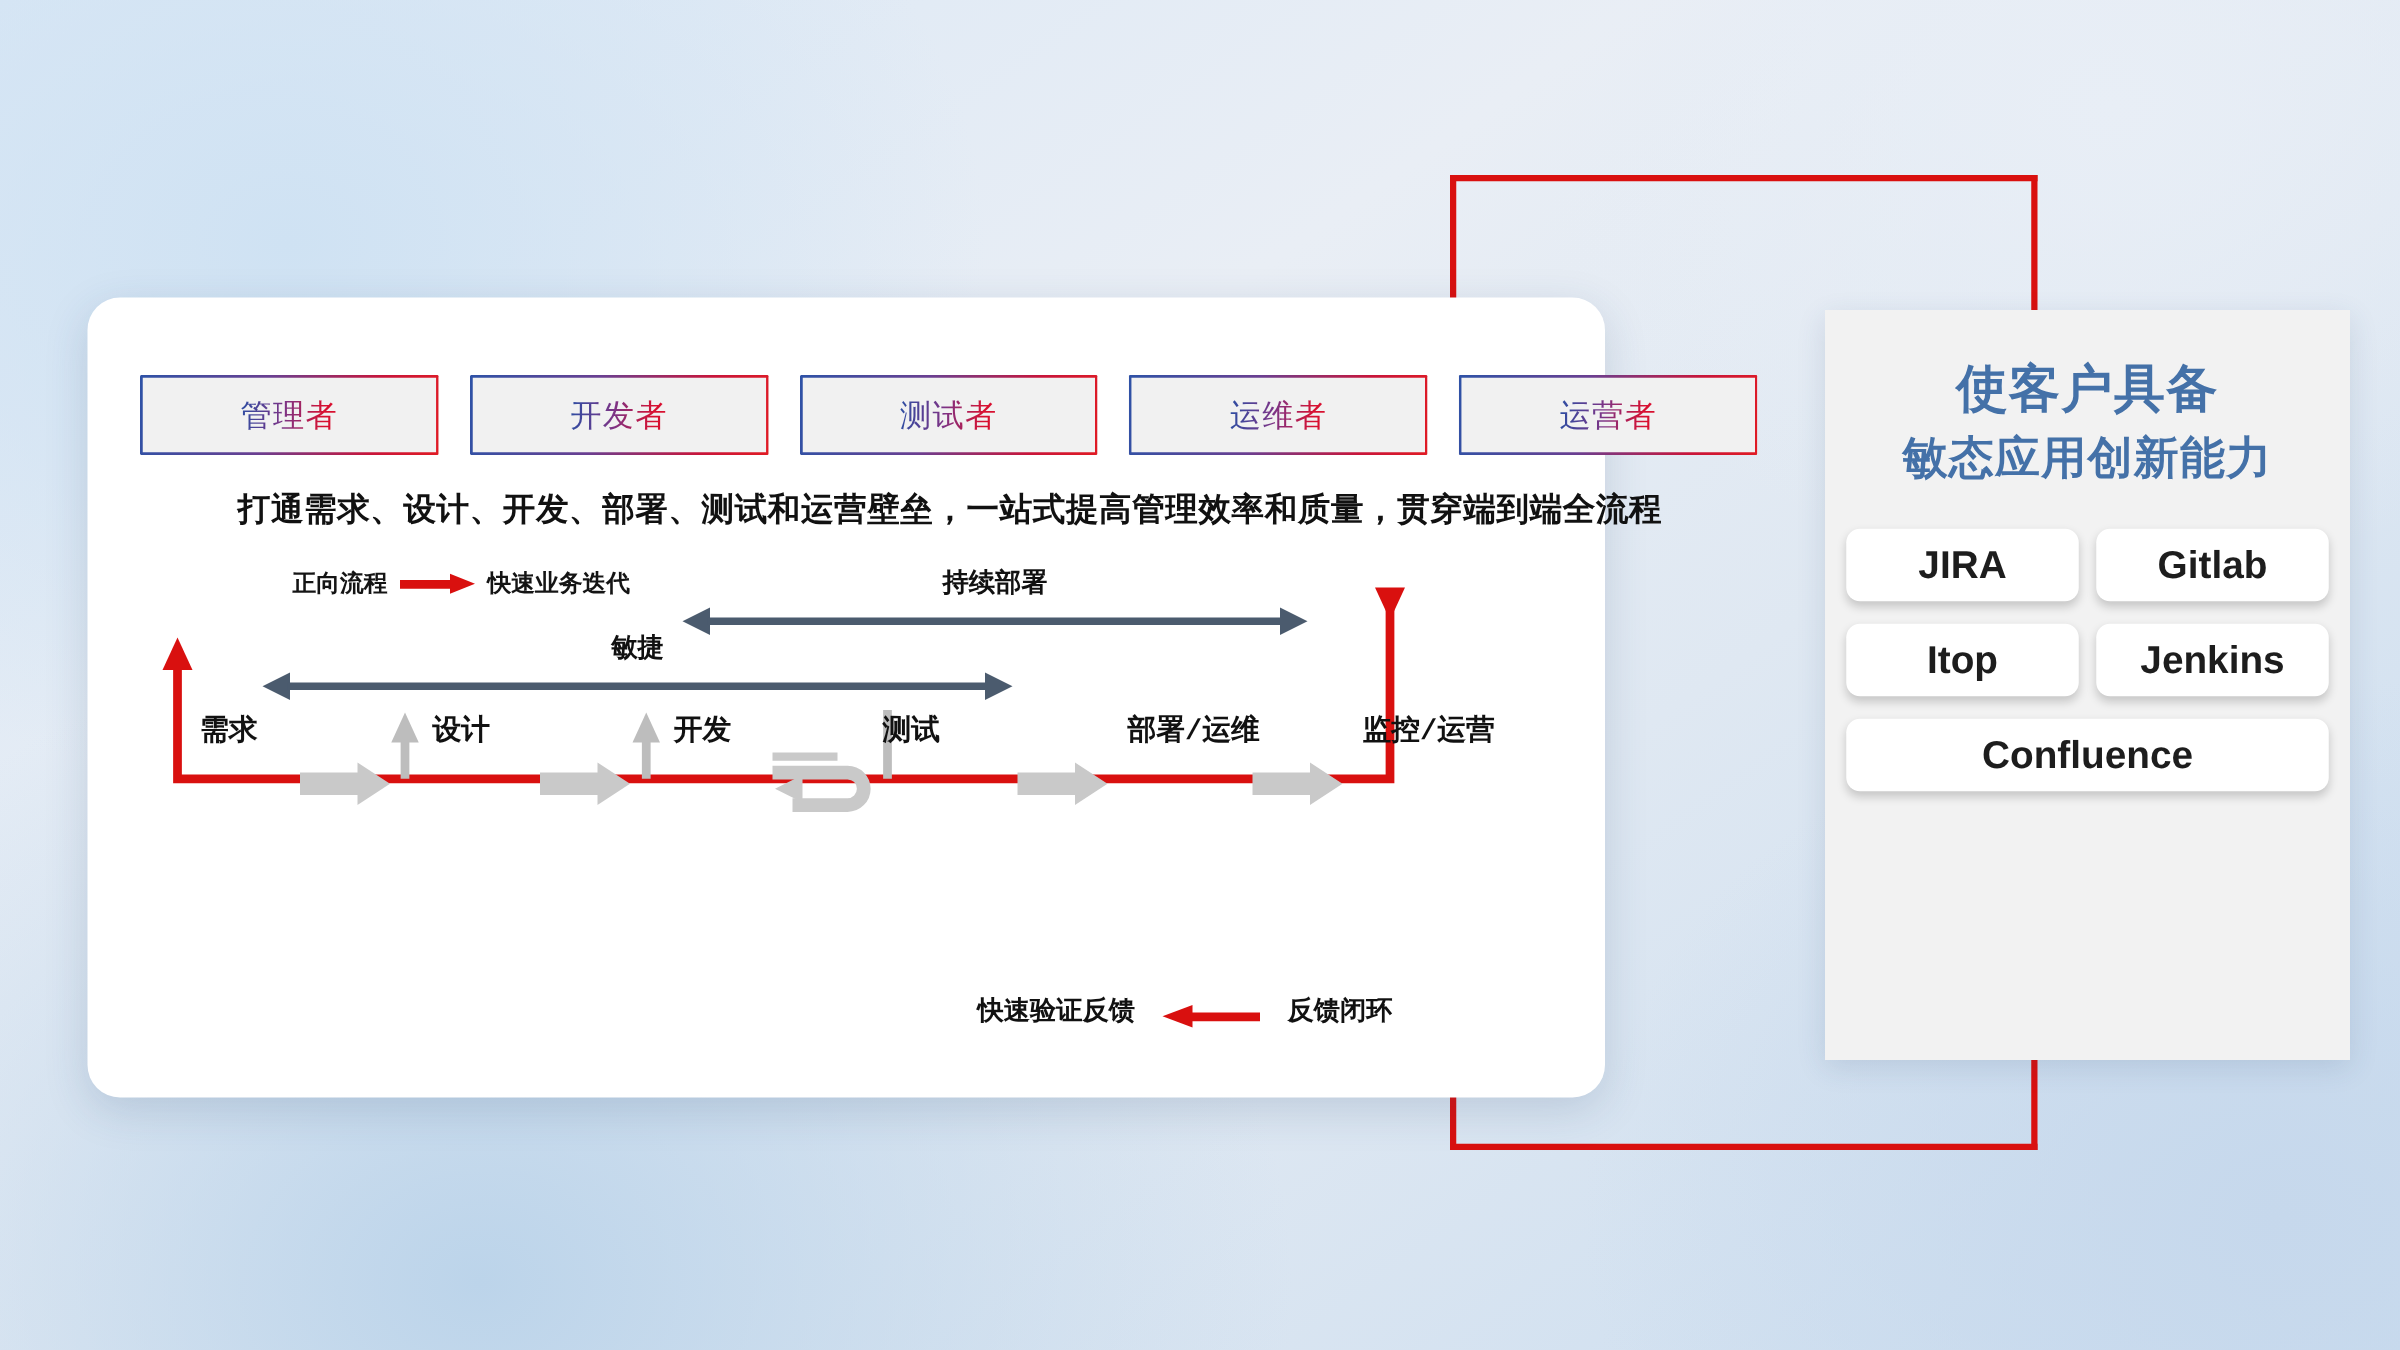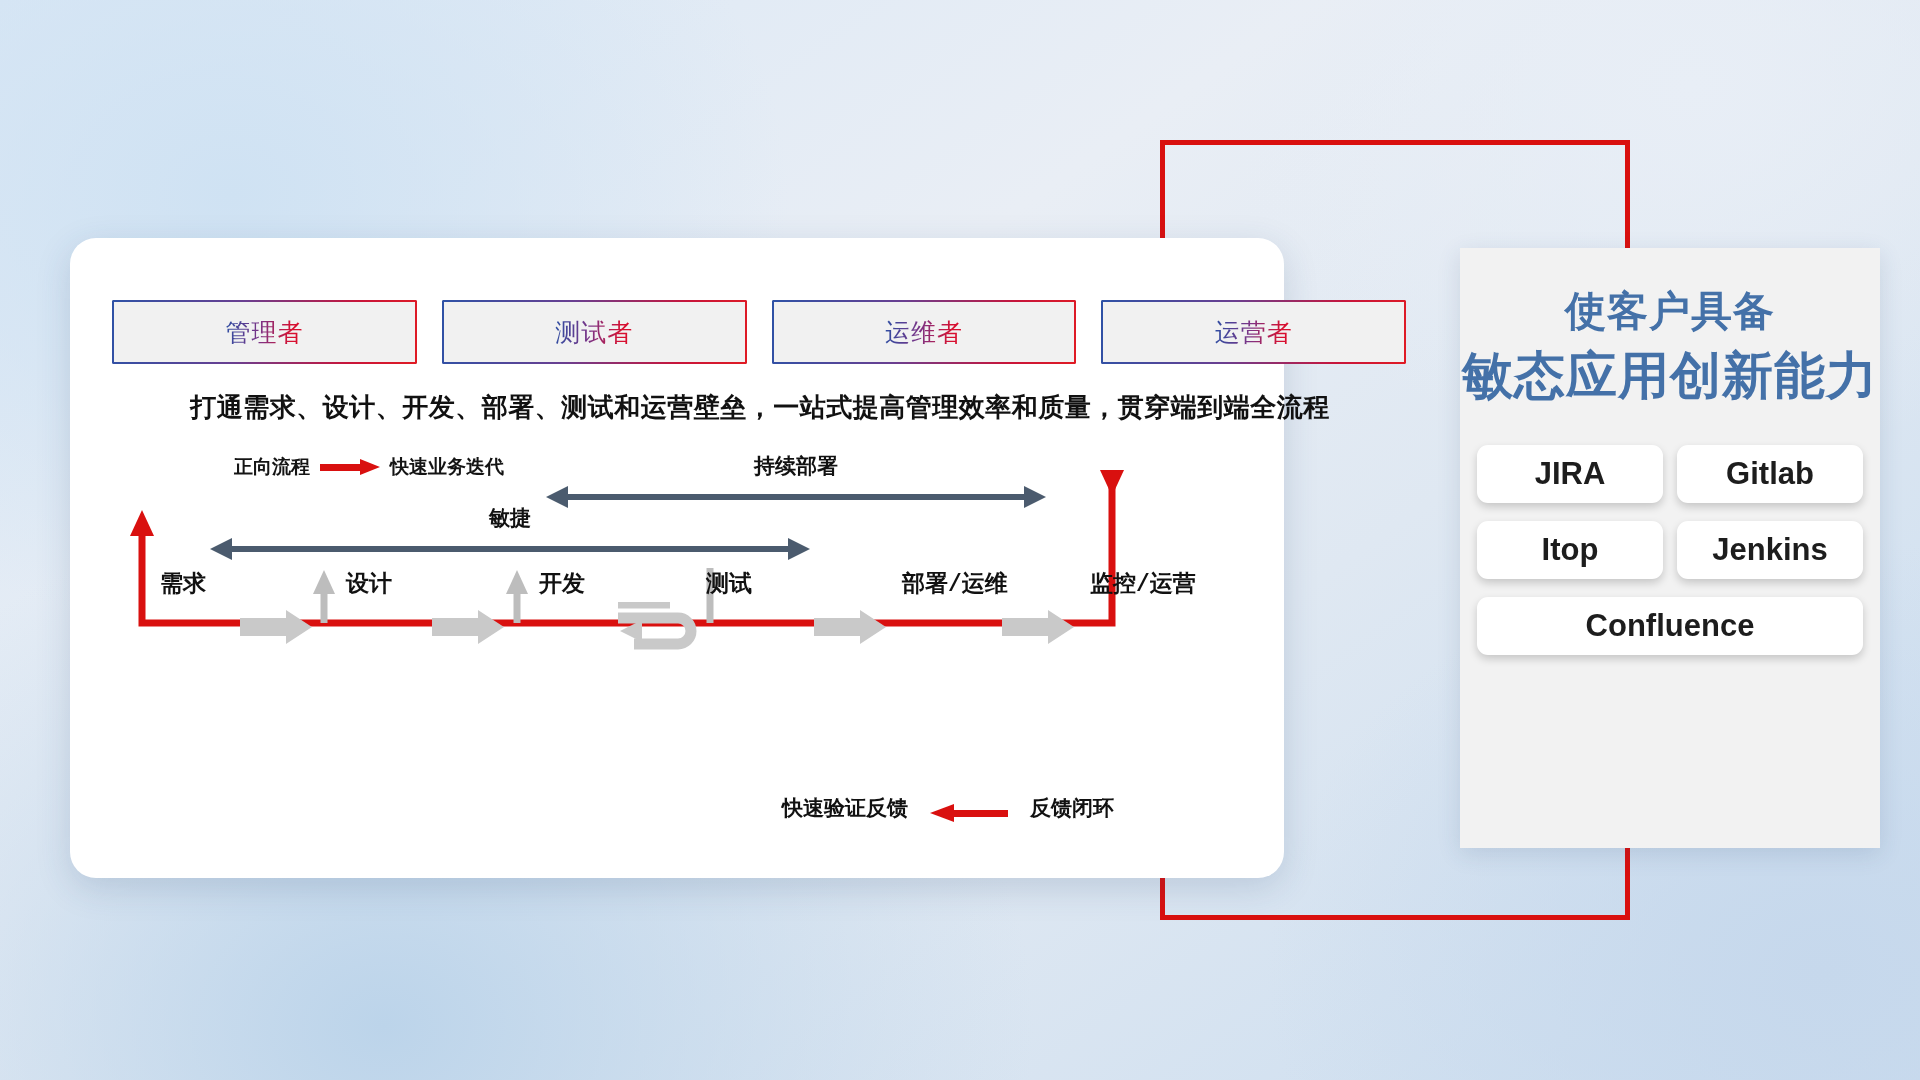--- a/index.html
+++ b/index.html
@@ -117,21 +117,21 @@
 
   
   #right-panel {
     position:absolute; left:1460px; top:248px; width:420px; height:600px;
     background:#f2f2f2; box-shadow:0 6px 22px rgba(40,70,110,.14);
   }
   #panel-title {
     padding:34px 0 6px; text-align:center; color:#4471A8;
     font-size:41px; font-weight:bold; line-height:1.42; letter-spacing:1px;
   }
-  #panel-title .l2 { font-size:51px; }
+  #panel-title .l2 { font-size:36px; }
   #tag-grid {
     margin:26px 10px 0; display:flex; flex-wrap:wrap; gap:18px 14px; justify-content:center;
   }
   .tag {
     background:#fff; border-radius:11px; height:58px;
     display:flex; align-items:center; justify-content:center;
     font-size:31px; font-weight:bold; color:#1d1d1d;
     box-shadow:0 4px 8px rgba(0,0,0,.18);
   }
   .tag.half { width:186px; }
@@ -148,20 +148,23 @@
     <div class="rb rb-bottom"></div>
     <div class="rb rb-lstub-t"></div>
     <div class="rb rb-lstub-b"></div>
   </div>
 
   <div id="white-card">
 
     <div id="role-row">
       <div class="role-box">
         <span>管理者</span>
+      </div>
+      <div class="role-box">
+        <span>开发者</span>
       </div>
       <div class="role-box">
         <span>测试者</span>
       </div>
       <div class="role-box">
         <span>运维者</span>
       </div>
       <div class="role-box">
         <span>运营者</span>
       </div>

